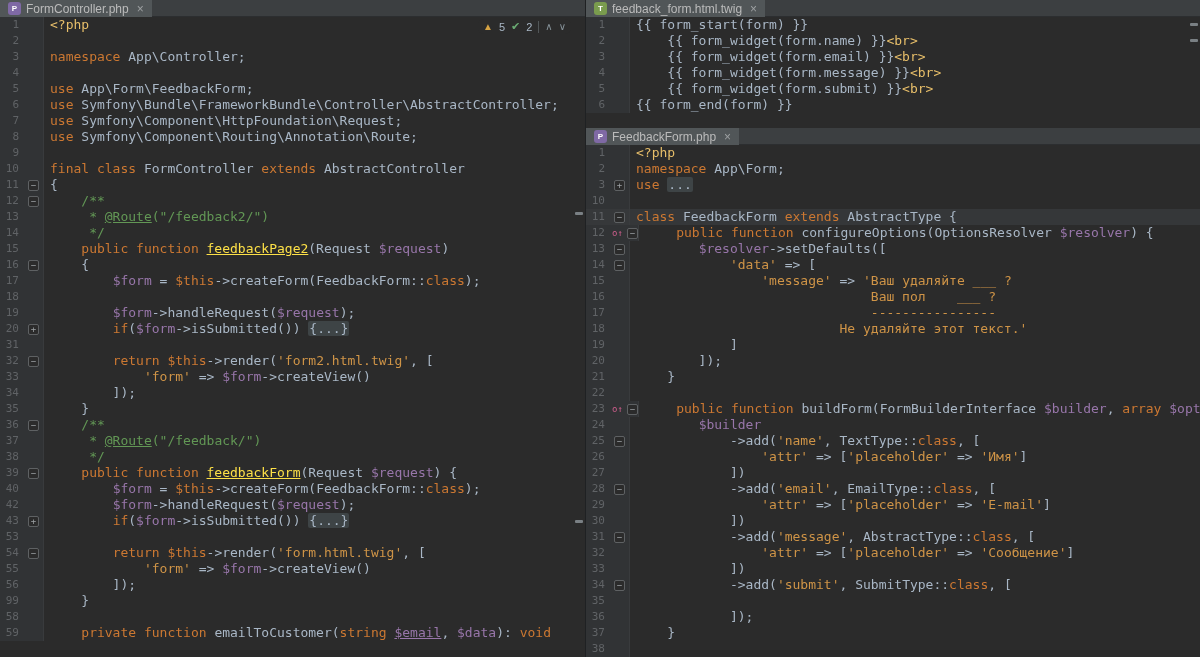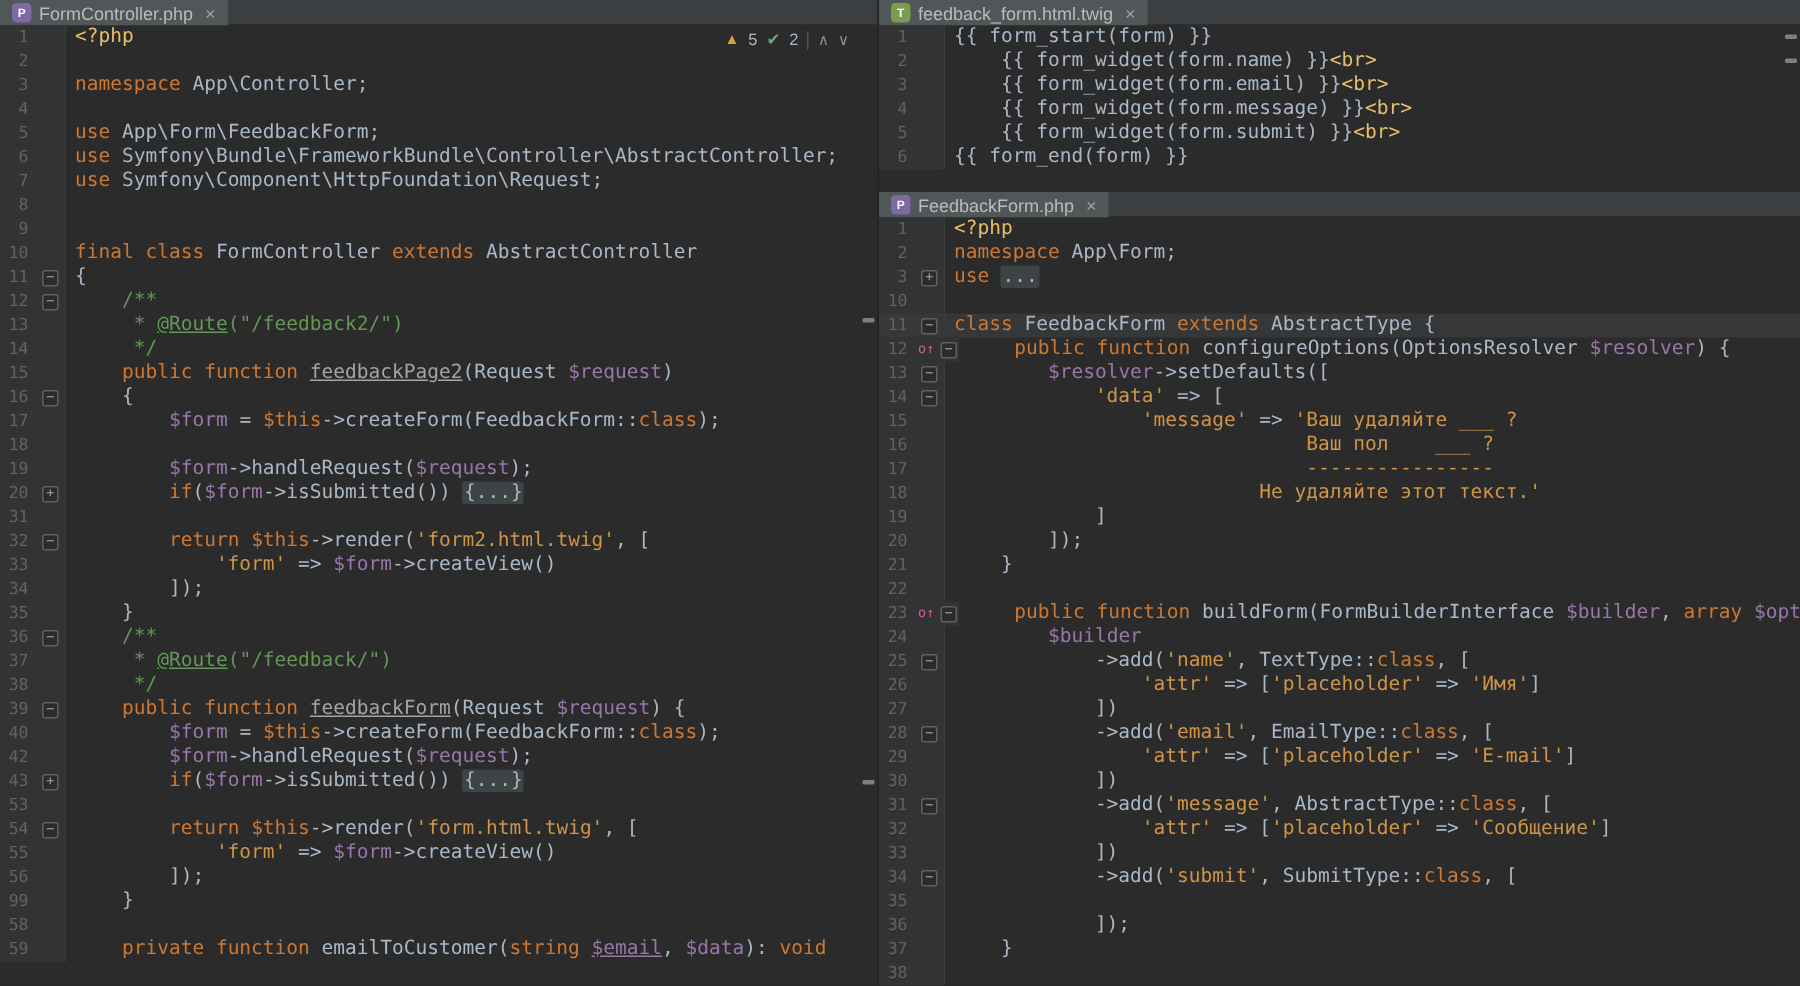--- a/index.html
+++ b/index.html
@@ -31,21 +31,21 @@
   .line.hl .num, .line.hl .foldcol { background:#36383a; }
   .code { padding-left:6px; color:#a9b7c6; }
 
   .foldicon { display:inline-block; width:11px; height:11px; line-height:9px; text-align:center;
               border:1px solid #5e6163; border-radius:2px; color:#9da2a5; font-size:9px;
               margin-left:4px; background:#2b2b2b; flex:none; }
   .ovr { color:#cf5e8d; font-size:9px; line-height:11px; margin-left:2px; flex:none; }
 
   .t{color:#a9b7c6} .k{color:#cc7832} .s{color:#cf9447} .v{color:#9876aa}
   .vu{color:#9876aa;text-decoration:underline}
-  .u{color:#a3a3a3;text-decoration:underline}
+  .u{color:#fde047;text-decoration:underline}
   .d{color:#629755} .dtu{color:#629755;text-decoration:underline}
   .y{color:#e8bf6a} .tag{color:#e8bf6a}
   .ft{color:#a9b7c6;background:#3e4446;border-radius:2px;padding:0 1px}
 
   .inspections { position:absolute; top:2px; right:14px; display:flex; align-items:center; gap:6px;
                  color:#a9b7c6; font-family:"Liberation Sans",sans-serif; font-size:11px;
                  background:#2b2b2b; padding:1px 5px; border-radius:6px; }
   .insp-warn { color:#d6a343; font-size:10px; }
   .insp-check { color:#6aab73; font-size:11px; }
   .insp-sep { width:1px; height:12px; background:#515658; }
@@ -79,21 +79,21 @@
       </div>
       <div class="stripe" style="top:195px;"></div>
       <div class="stripe" style="top:503px;"></div>
     <div class="line"><span class="num">1</span><span class="foldcol"></span><span class="code"><span class="y">&lt;?php</span></span></div>
         <div class="line"><span class="num">2</span><span class="foldcol"></span><span class="code"></span></div>
         <div class="line"><span class="num">3</span><span class="foldcol"></span><span class="code"><span class="k">namespace</span><span class="t"> App\Controller;</span></span></div>
         <div class="line"><span class="num">4</span><span class="foldcol"></span><span class="code"></span></div>
         <div class="line"><span class="num">5</span><span class="foldcol"></span><span class="code"><span class="k">use</span><span class="t"> App\Form\FeedbackForm;</span></span></div>
         <div class="line"><span class="num">6</span><span class="foldcol"></span><span class="code"><span class="k">use</span><span class="t"> Symfony\Bundle\FrameworkBundle\Controller\AbstractController;</span></span></div>
         <div class="line"><span class="num">7</span><span class="foldcol"></span><span class="code"><span class="k">use</span><span class="t"> Symfony\Component\HttpFoundation\Request;</span></span></div>
-        <div class="line"><span class="num">8</span><span class="foldcol"></span></div>
+        <div class="line"><span class="num">8</span><span class="foldcol"></span><span class="code"><span class="k">use</span><span class="t"> Symfony\Component\Routing\Annotation\Route;</span></span></div>
         <div class="line"><span class="num">9</span><span class="foldcol"></span><span class="code"></span></div>
         <div class="line"><span class="num">10</span><span class="foldcol"></span><span class="code"><span class="k">final class</span><span class="t"> FormController </span><span class="k">extends</span><span class="t"> AbstractController</span></span></div>
         <div class="line"><span class="num">11</span><span class="foldcol"><span class="foldicon">−</span></span><span class="code"><span class="t">{</span></span></div>
         <div class="line"><span class="num">12</span><span class="foldcol"><span class="foldicon">−</span></span><span class="code"><span class="d">    /**</span></span></div>
         <div class="line"><span class="num">13</span><span class="foldcol"></span><span class="code"><span class="d">     * </span><span class="dtu">@Route</span><span class="d">("/feedback2/")</span></span></div>
         <div class="line"><span class="num">14</span><span class="foldcol"></span><span class="code"><span class="d">     */</span></span></div>
         <div class="line"><span class="num">15</span><span class="foldcol"></span><span class="code"><span class="t">    </span><span class="k">public function </span><span class="u">feedbackPage2</span><span class="t">(Request </span><span class="v">$request</span><span class="t">)</span></span></div>
         <div class="line"><span class="num">16</span><span class="foldcol"><span class="foldicon">−</span></span><span class="code"><span class="t">    {</span></span></div>
         <div class="line"><span class="num">17</span><span class="foldcol"></span><span class="code"><span class="t">        </span><span class="v">$form</span><span class="t"> = </span><span class="k">$this</span><span class="t">-&gt;createForm(FeedbackForm::</span><span class="k">class</span><span class="t">);</span></span></div>
         <div class="line"><span class="num">18</span><span class="foldcol"></span><span class="code"></span></div>

